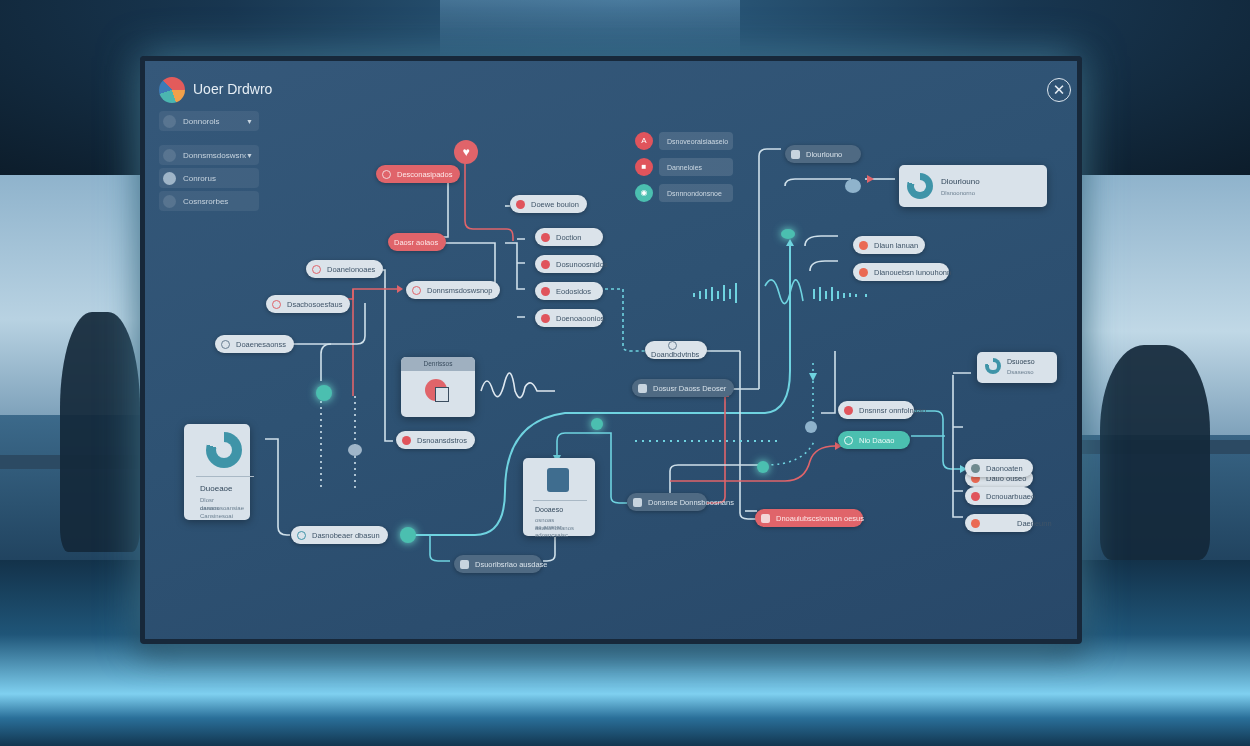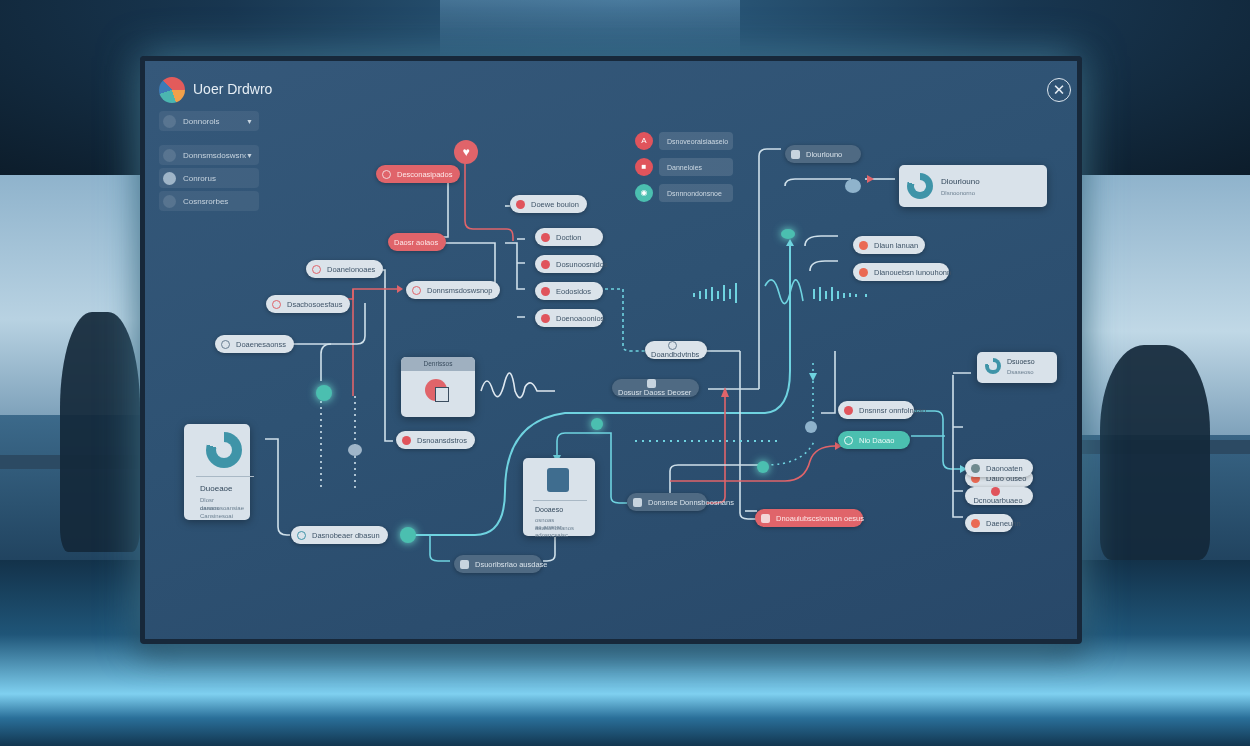--- a/index.html
+++ b/index.html
@@ -278,21 +278,21 @@
   </div>
   <div class="abs pill p-light" style="left:251px;top:370px;">
     <span class="ic ic-red"></span>
       <span>Dsnoansdstros</span>
   </div>
 
   <div class="abs pill p-light" style="left:500px;top:280px;flex-direction:column;">
     <span class="ic ic-ring"></span>
       <span>Doandbdvtnbs</span>
   </div>
-  <div class="abs pill p-dark" style="left:467px;top:318px;flex-direction:column;">
+  <div class="abs pill p-dark" style="left:487px;top:318px;">
     <span class="ic" style="background:#c7d4df;border-radius:2px;"></span>
       <span>Dosusr Daoss Deoser</span>
   </div>
 
   <div class="abs pill p-dark" style="left:640px;top:84px;width:76px;">
     <span class="ic" style="background:#c7d4df;border-radius:2px;"></span>
       <span>Dlourlouno</span>
   </div>
 
   <div class="abs card" style="left:754px;top:104px;width:148px;height:42px;">
@@ -366,21 +366,21 @@
     <div class="abs sub" style="left:30px;top:16px;">Dsaseoso</div>
   </div>
   <div class="abs pill p-light" style="left:820px;top:360px;width:68px;margin-top:48px;">
     <span class="ic ic-orange"></span>
       <span>Dauo ouseo</span>
   </div>
   <div class="abs pill p-light" style="left:820px;top:398px;width:68px;">
     <span class="ic ic-gray"></span>
       <span>Daonoaten</span>
   </div>
-  <div class="abs pill p-light" style="left:820px;top:426px;width:68px;flex-direction:column;">
+  <div class="abs pill p-light" style="left:820px;top:426px;width:68px;">
     <span class="ic ic-red"></span>
       <span>Dcnouarbuaeo</span>
   </div>
-  <div class="abs pill p-light" style="left:820px;top:453px;width:48px;">
+  <div class="abs pill p-light" style="left:820px;top:453px;width:68px;gap:31px;">
     <span class="ic ic-orange"></span>
       <span>Daeneunn</span>
   </div>
 </div>
 
 </body></html>

